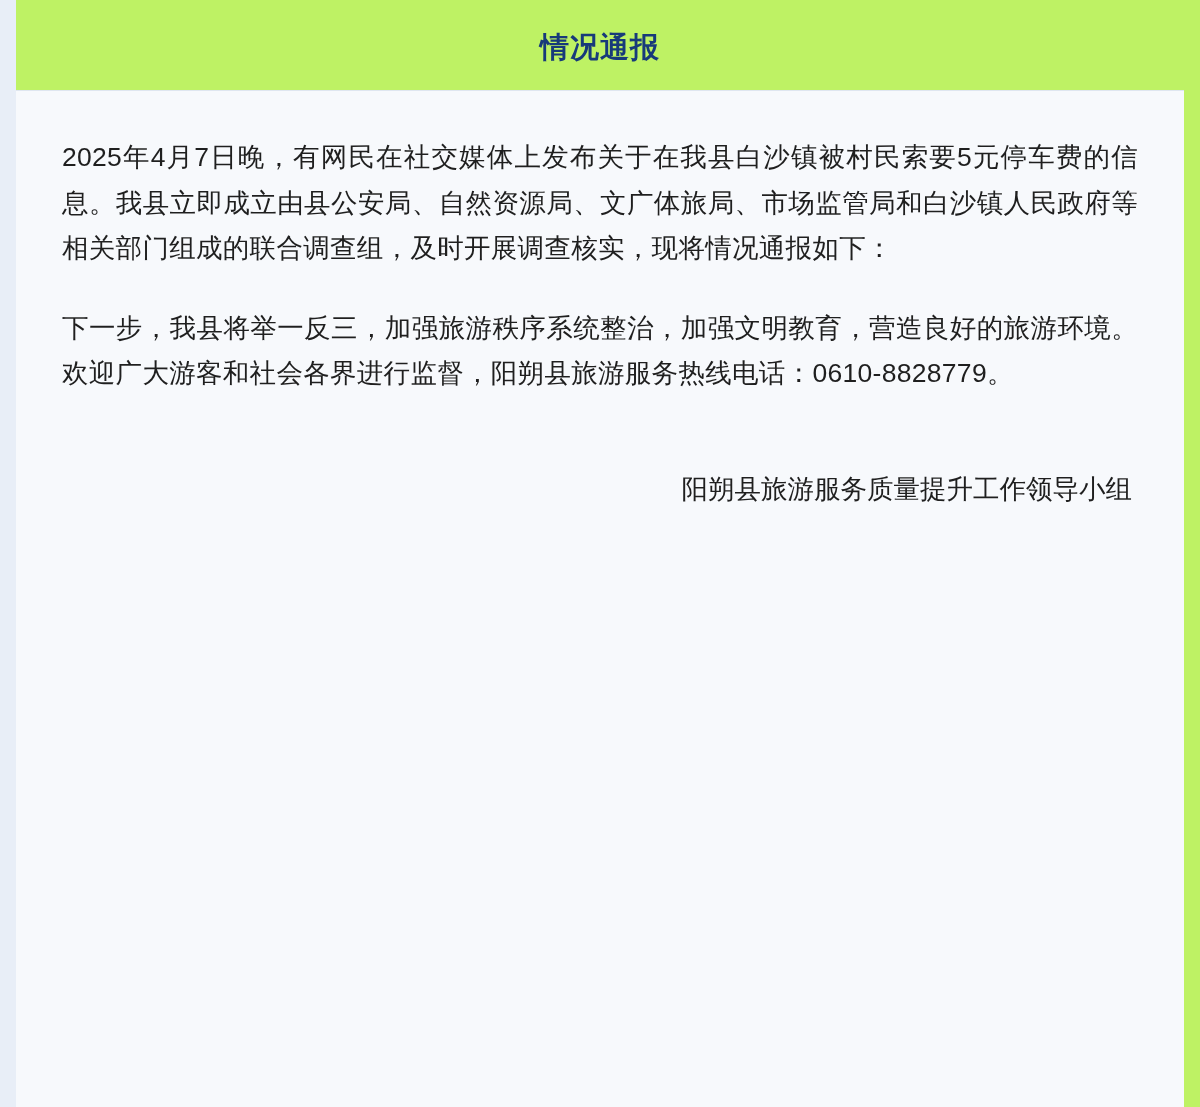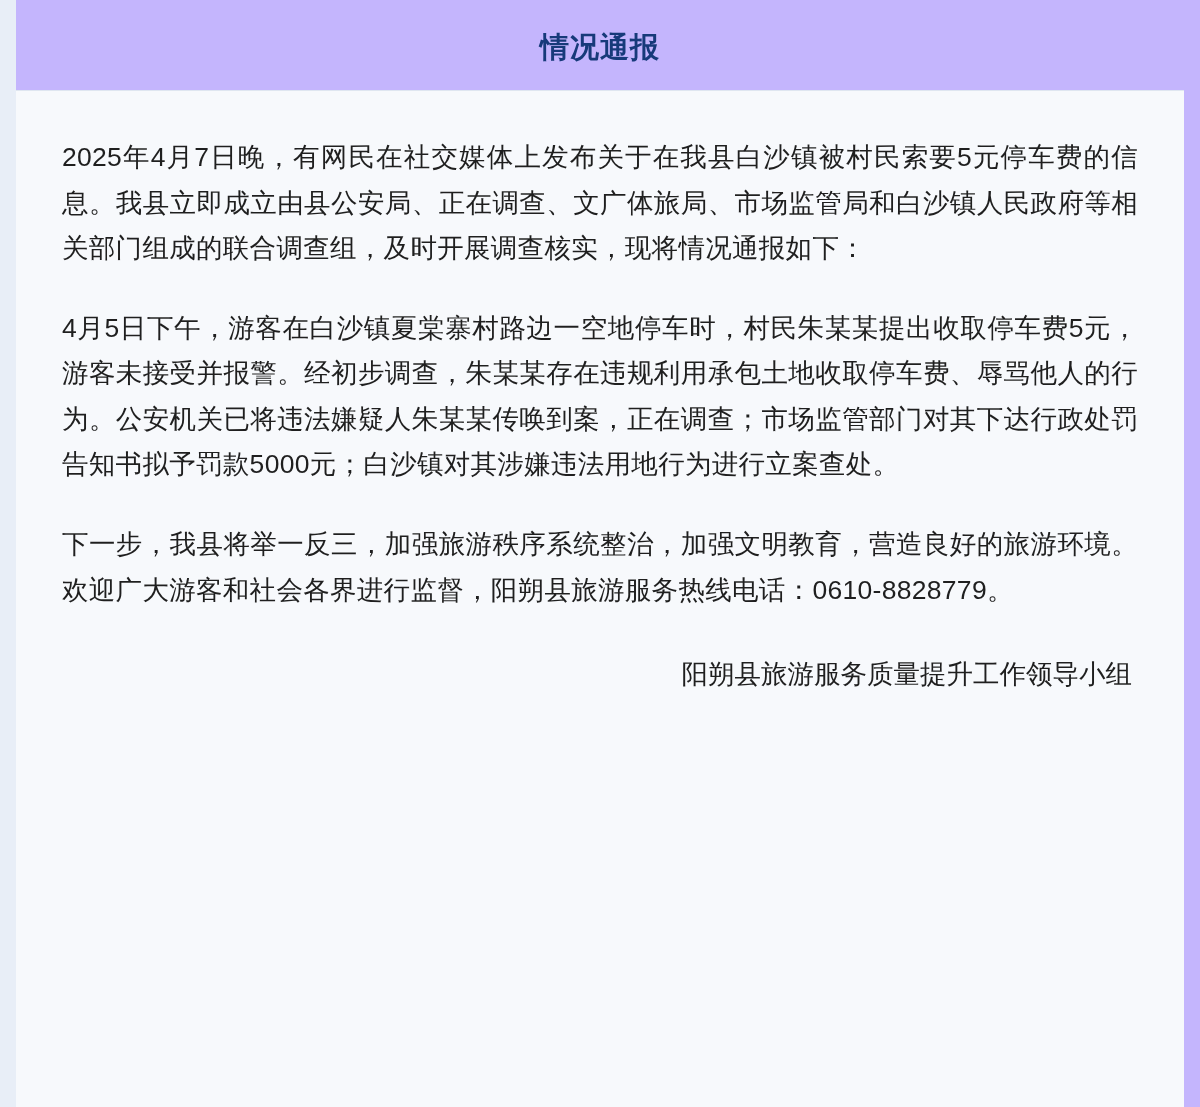--- a/index.html
+++ b/index.html
@@ -15,21 +15,21 @@
     position: relative;
     overflow: hidden;
   }
 
   .page {
     position: absolute;
     left: 0;
     top: 0;
     width: 1200px;
     height: 1107px;
-    background: #c4b5fd;
+    background: #bef264;
     box-sizing: border-box;
   }
 
   
   .left-rail {
     position: absolute;
     left: 0;
     top: 0;
     width: 16px;
     height: 1107px;
@@ -68,21 +68,21 @@
     text-align: justify;
     text-justify: inter-ideograph;
     letter-spacing: 0.3px;
   }
 
   .body-text p:last-of-type {
     margin-bottom: 0;
   }
 
   .signature {
-    margin-top: 39px;
+    margin-top: 70px;
     text-align: right;
     font-size: 26.5px;
     line-height: 1.72;
     color: #1f1f1f;
     padding-right: 6px;
   }
   .signature div {
     margin: 0;
   }
 </style>
@@ -90,22 +90,21 @@
 <body>
 
 <div class="page">
 
   <div class="left-rail"></div>
 
   <div class="doc-title">情况通报</div>
 
   <div class="card">
     <div class="body-text">
-      <p>2025年4月7日晚，有网民在社交媒体上发布关于在我县白沙镇被村民索要5元停车费的信息。我县立即成立由县公安局、正在调查、文广体旅局、市场监管局和白沙镇人民政府等相关部门组成的联合调查组，及时开展调查核实，现将情况通报如下：</p>
-      <p>4月5日下午，游客在白沙镇夏棠寨村路边一空地停车时，村民朱某某提出收取停车费5元，游客未接受并报警。经初步调查，朱某某存在违规利用承包土地收取停车费、辱骂他人的行为。公安机关已将违法嫌疑人朱某某传唤到案，正在调查；市场监管部门对其下达行政处罚告知书拟予罚款5000元；白沙镇对其涉嫌违法用地行为进行立案查处。</p>
+      <p>2025年4月7日晚，有网民在社交媒体上发布关于在我县白沙镇被村民索要5元停车费的信息。我县立即成立由县公安局、自然资源局、文广体旅局、市场监管局和白沙镇人民政府等相关部门组成的联合调查组，及时开展调查核实，现将情况通报如下：</p>
       <p>下一步，我县将举一反三，加强旅游秩序系统整治，加强文明教育，营造良好的旅游环境。欢迎广大游客和社会各界进行监督，阳朔县旅游服务热线电话：0610-8828779。</p>
     </div>
 
     <div class="signature">
       <div>阳朔县旅游服务质量提升工作领导小组</div>
     </div>
   </div>
 
 </div>
 

